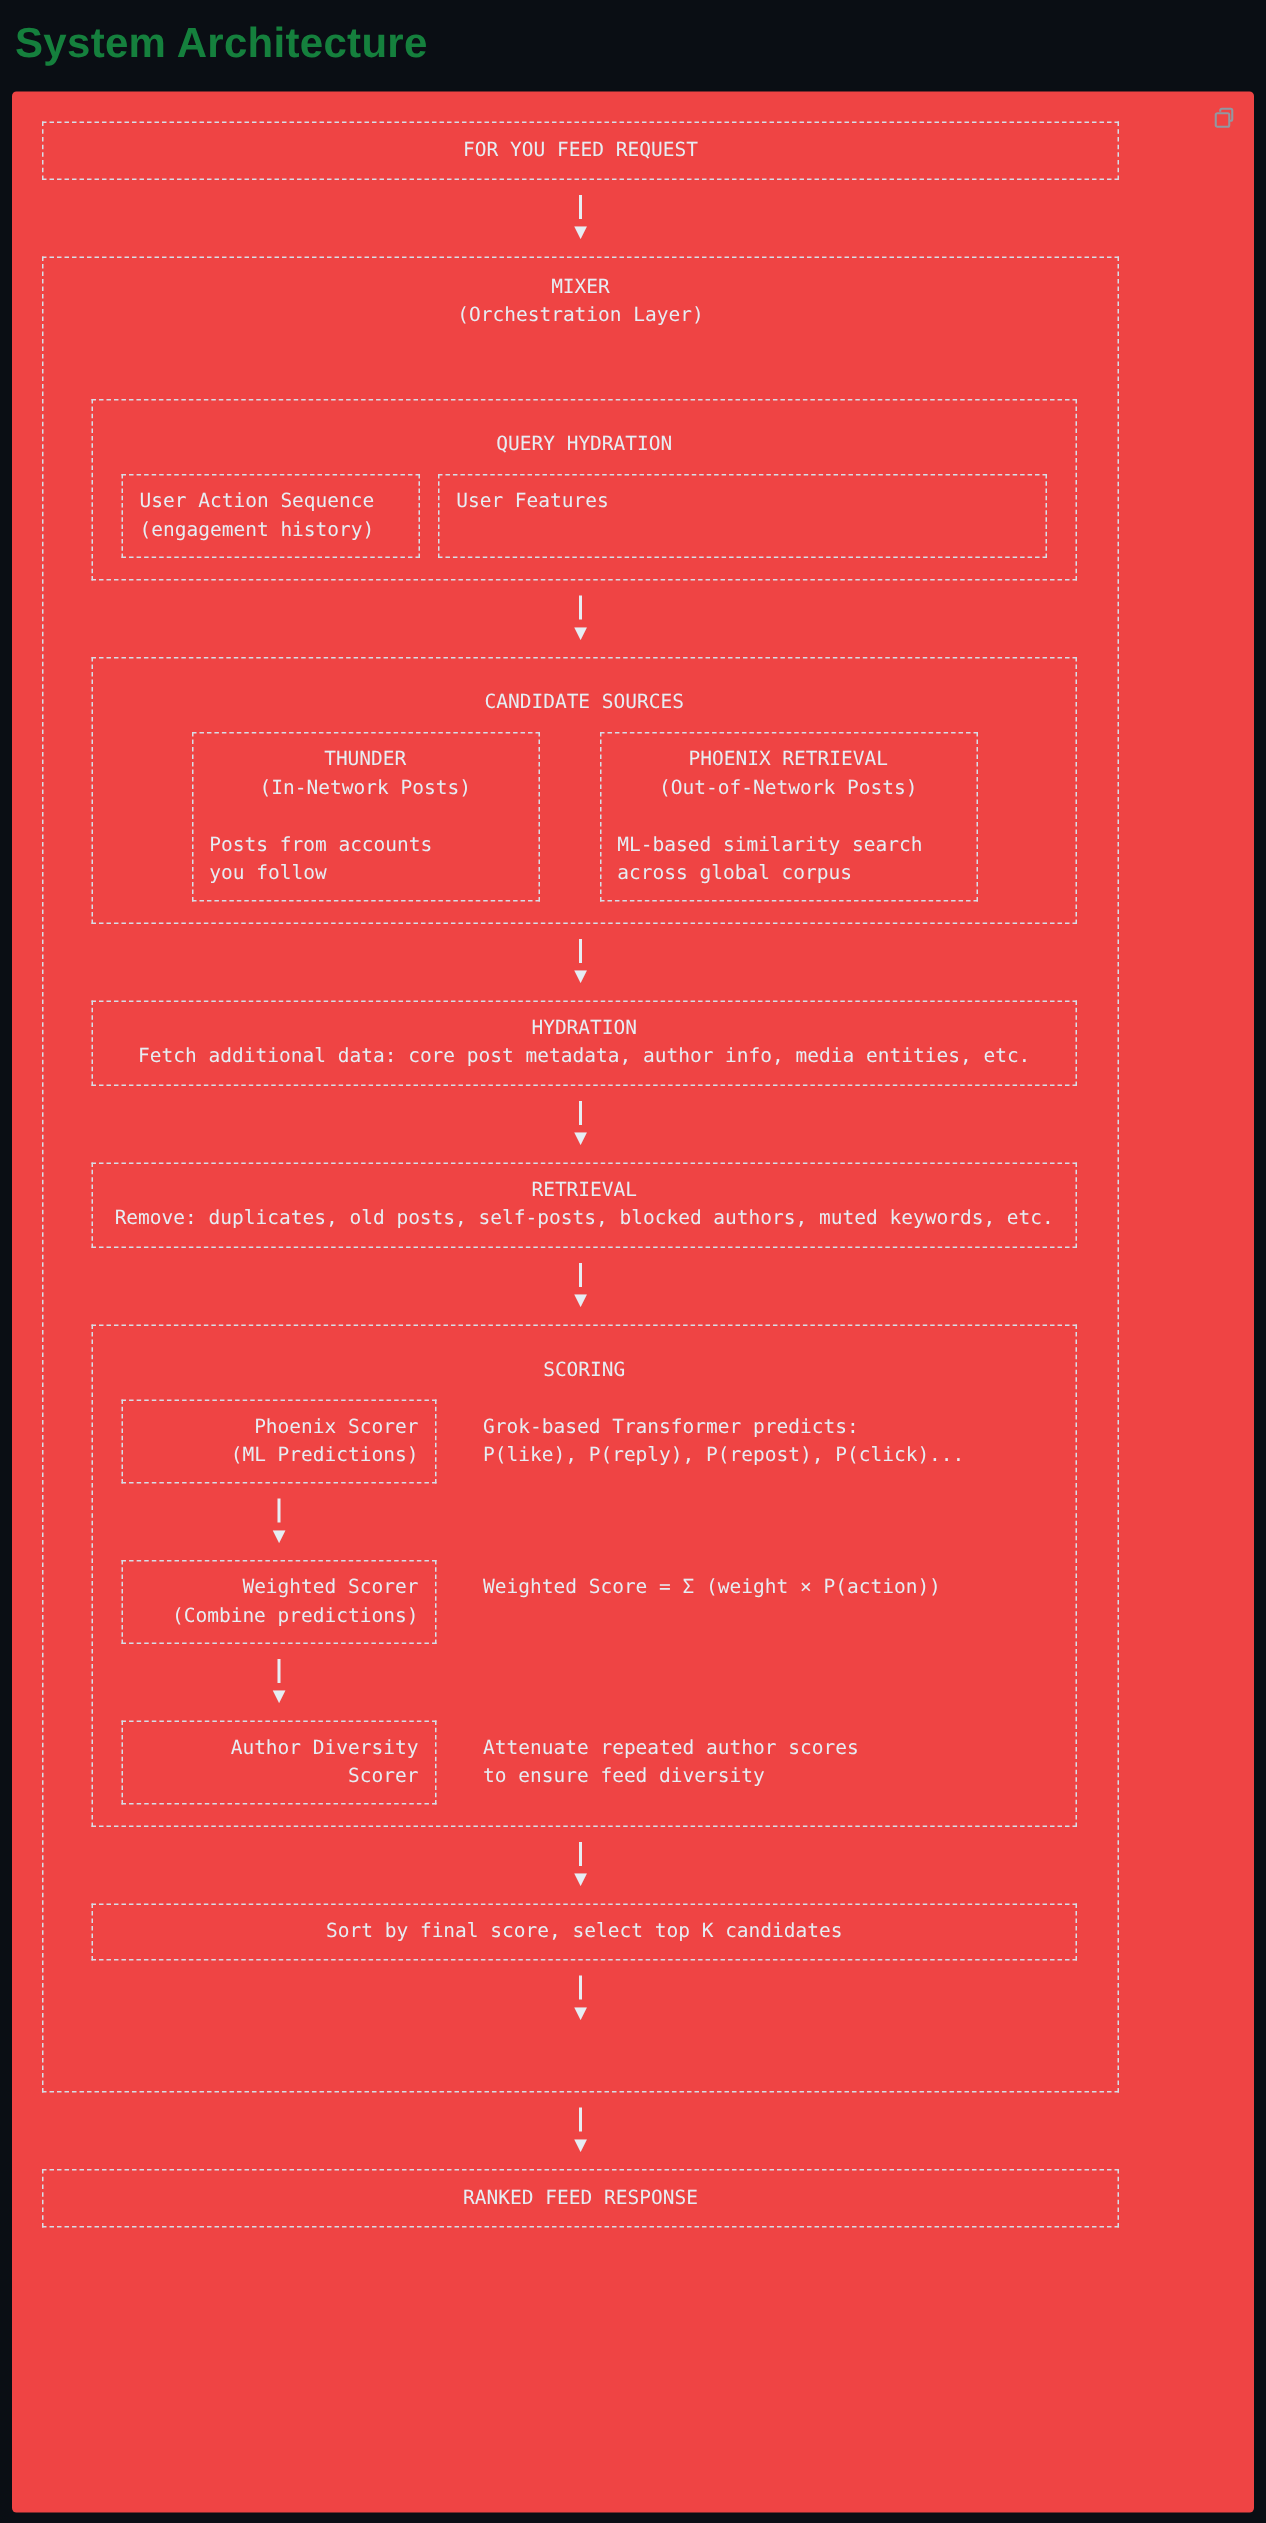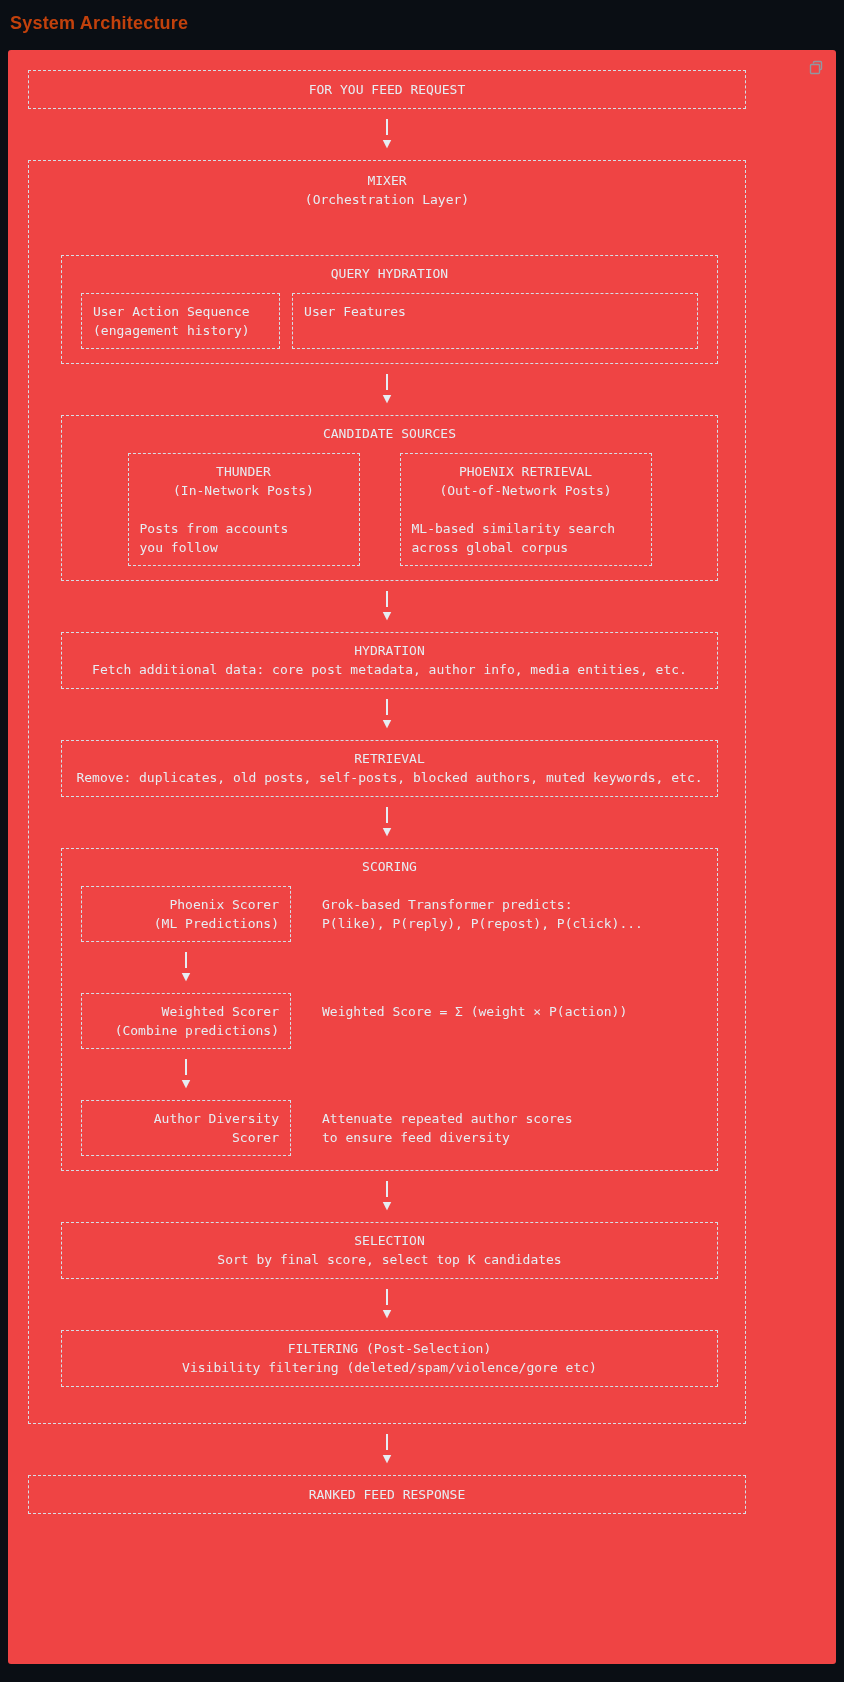--- a/index.html
+++ b/index.html
@@ -8,23 +8,23 @@
     width: 844px;
     height: 1682px;
     background: #0a0e14;
     color: #e6edf3;
     font-family: "DejaVu Sans Mono", "Liberation Mono", monospace;
     font-size: 13px;
   }
   .header { padding: 13px 10px 12px; }
   .header h1 {
     font-family: "Liberation Sans", sans-serif;
-    font-size: 18px;
+    font-size: 28px;
     font-weight: 700;
-    color: #c2410c;
+    color: #15803d;
     letter-spacing: 0.2px;
   }
   .panel {
     position: relative;
     margin: 4px 8px 8px;
     height: 1614px;
     background: #ef4444;
     border-radius: 3px;
     padding: 20px;
     overflow: hidden;
@@ -44,21 +44,21 @@
   .center { text-align: center; }
   .bl { min-height: 19px; }
   .nowrap { white-space: nowrap; }
   .outer { width: 718px; padding: 9px 8px; }
   .mixer { width: 718px; padding-bottom: 36px; }
   .mixer-title { margin-top: 10px; }
   .mixer-subtitle { margin-bottom: 46px; }
   .section { margin: 0 27px 0 32px; padding: 8px 10px 14px; }
   .section.textnode { padding: 8px 6px 9px; }
   .section-title { text-align: center; }
-  .gap-b { margin-bottom: 10px; }
+  .gap-b { margin-bottom: 10px; margin-top: 12px; }
   .row { display: flex; }
   .qh-row { gap: 12px; padding: 0 9px; }
   .cs-row { justify-content: center; gap: 40px; }
   .small { padding: 8px 11px; }
   .uas { width: 212px; }
   .uf { width: 434px; }
   .thunder { width: 232px; }
   .phoenix { width: 252px; }
   .connector {
     display: flex;
@@ -222,33 +222,28 @@
           </div>
         </div>
       </div>
 
       <div class="connector">
         <span class="conn-line"></span>
         <span class="conn-arrow">▼</span>
       </div>
 
       <div class="box section textnode">
-        <div class="section-title bl">SELECTION</div>
         <div class="center bl nowrap">Sort by final score, select top K candidates</div>
       </div>
 
       <div class="connector">
         <span class="conn-line"></span>
         <span class="conn-arrow">▼</span>
       </div>
 
-      <div class="box section textnode">
-        <div class="section-title bl">FILTERING (Post-Selection)</div>
-        <div class="center bl nowrap">Visibility filtering (deleted/spam/violence/gore etc)</div>
-      </div>
     </div>
 
     <div class="connector">
       <span class="conn-line"></span>
       <span class="conn-arrow">▼</span>
     </div>
 
     <div class="box outer center">
       <div class="bl">RANKED FEED RESPONSE</div>
     </div>

